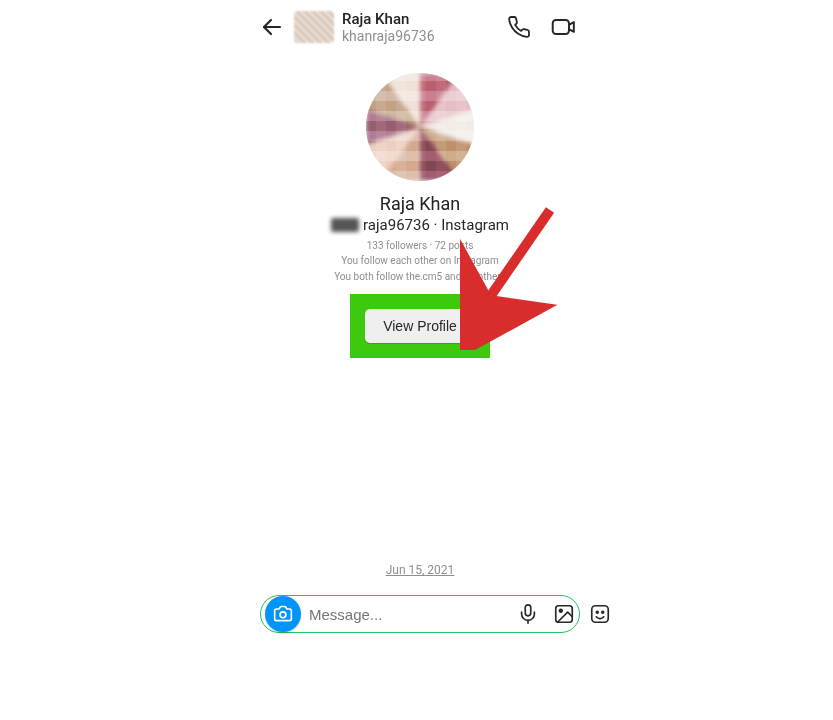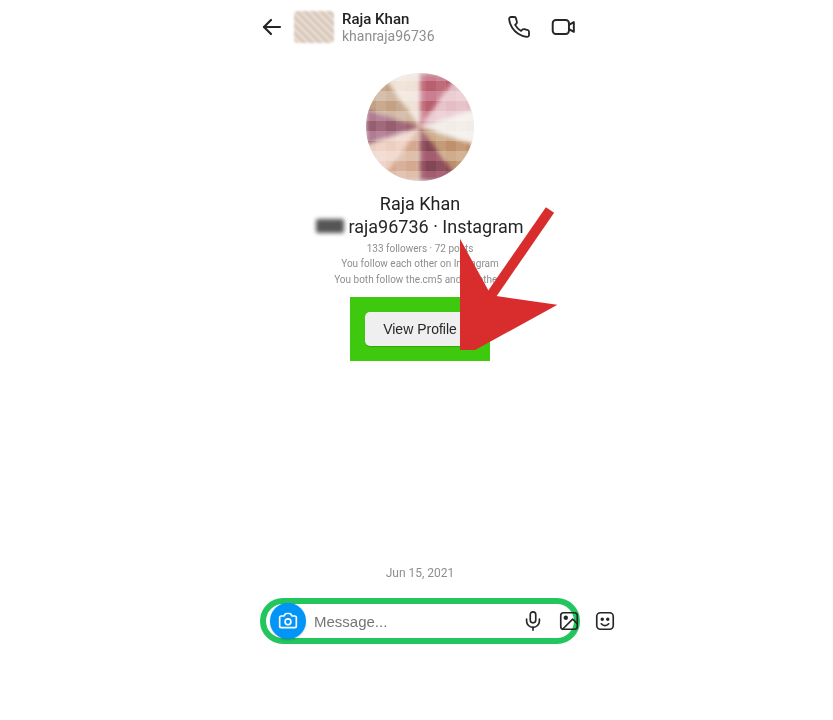--- a/index.html
+++ b/index.html
@@ -111,21 +111,21 @@
       font-size: 18px;
       color: #222;
       font-weight: 400;
       margin-bottom: 2px;
     }
     .profile-handle-row {
       display: flex;
       align-items: center;
       justify-content: center;
       gap: 4px;
-      font-size: 18px;
+      font-size: 15px;
       color: #262626;
       margin-bottom: 4px;
     }
     .blur-prefix {
       display: inline-block;
       width: 28px;
       height: 14px;
       background: #555;
       filter: blur(2px);
       border-radius: 2px;
@@ -170,20 +170,21 @@
       z-index: 5;
     }
     
     .timestamp {
       text-align: center;
       font-size: 12px;
       color: #8e8e8e;
       margin-top: auto;
       padding-top: 220px;
       padding-bottom: 10px;
+      text-decoration: underline;
     }
     
     .msg-preview {
       align-self: flex-end;
       margin-right: 12px;
       width: 170px;
       height: 40px;
       border-radius: 18px 18px 4px 4px;
       background: #111;
       position: relative;
@@ -195,21 +196,21 @@
       left:10px; top:8px;
       width:34px; height:22px;
       border-radius:4px;
       background: linear-gradient(135deg,#b43 0%,#f9b 100%);
       filter: blur(1px);
     }
     
     .composer {
       margin: 8px 10px 12px 10px;
       height: 46px;
-      border: 6px solid #22c55e;
+      border: 1px solid #22c55e;
       border-radius: 24px;
       display: flex;
       align-items: center;
       padding: 0 8px 0 4px;
       gap: 8px;
       background: #fff;
     }
     .cam-btn {
       width: 36px;
       height: 36px;

